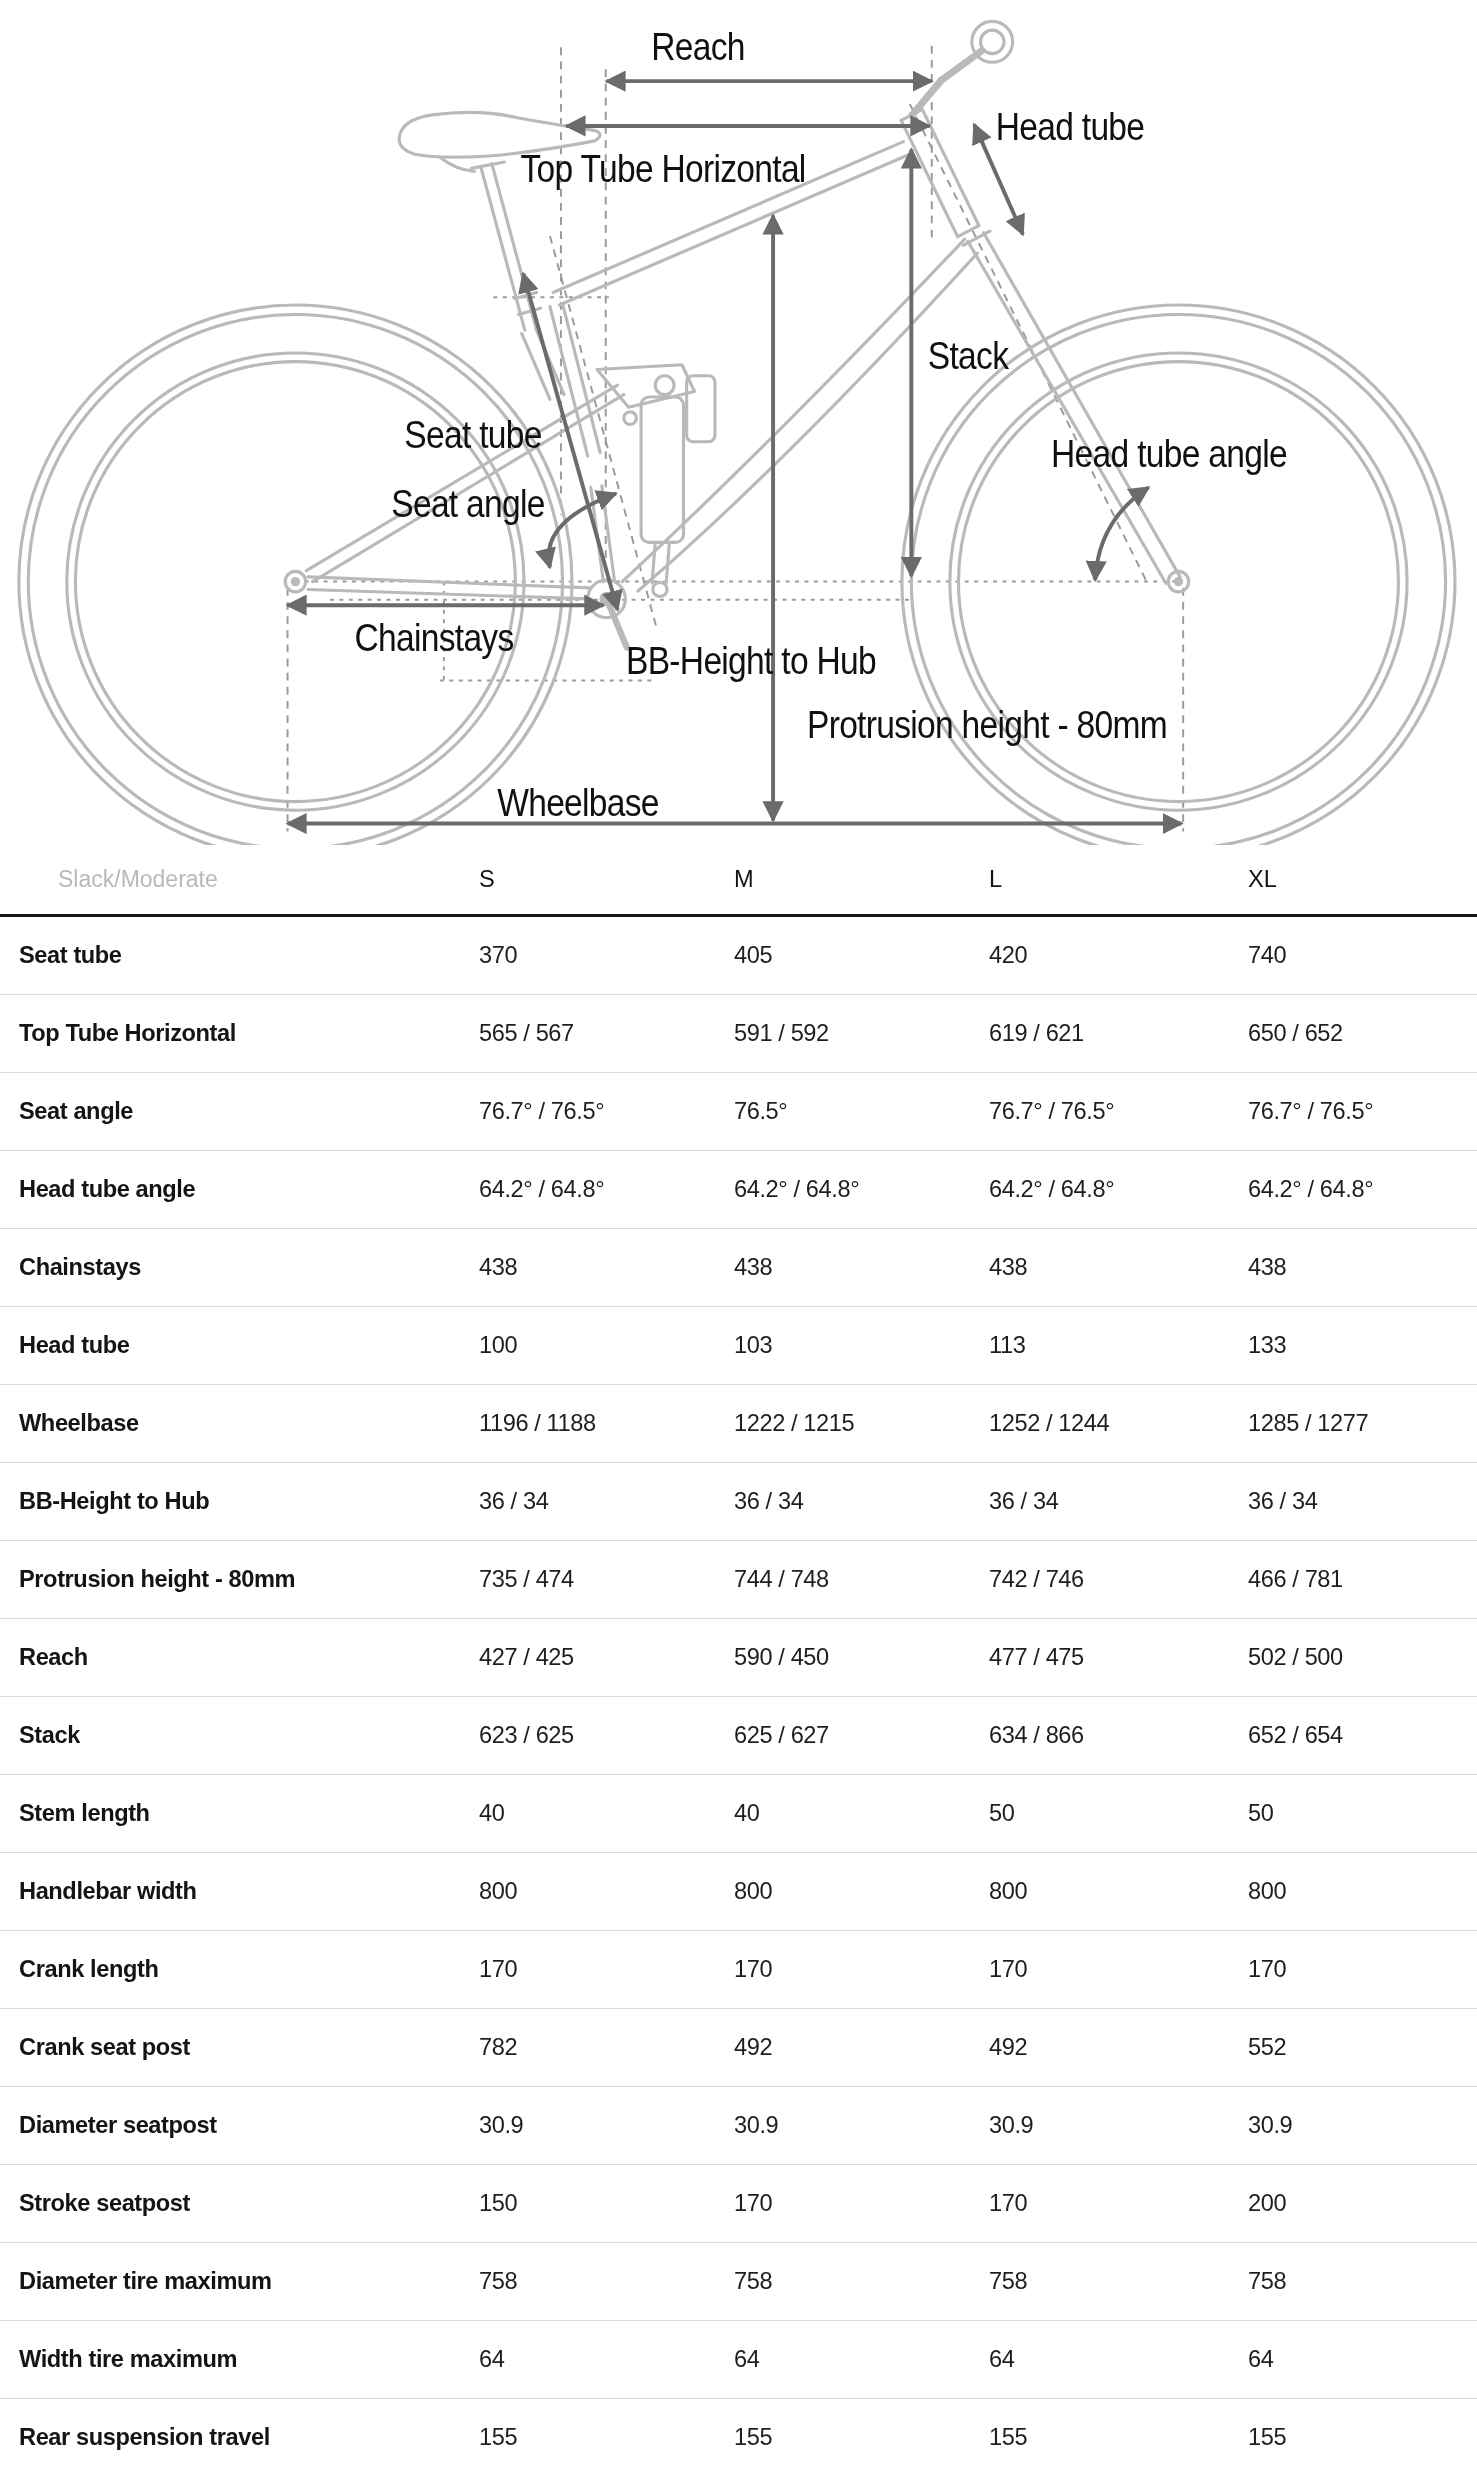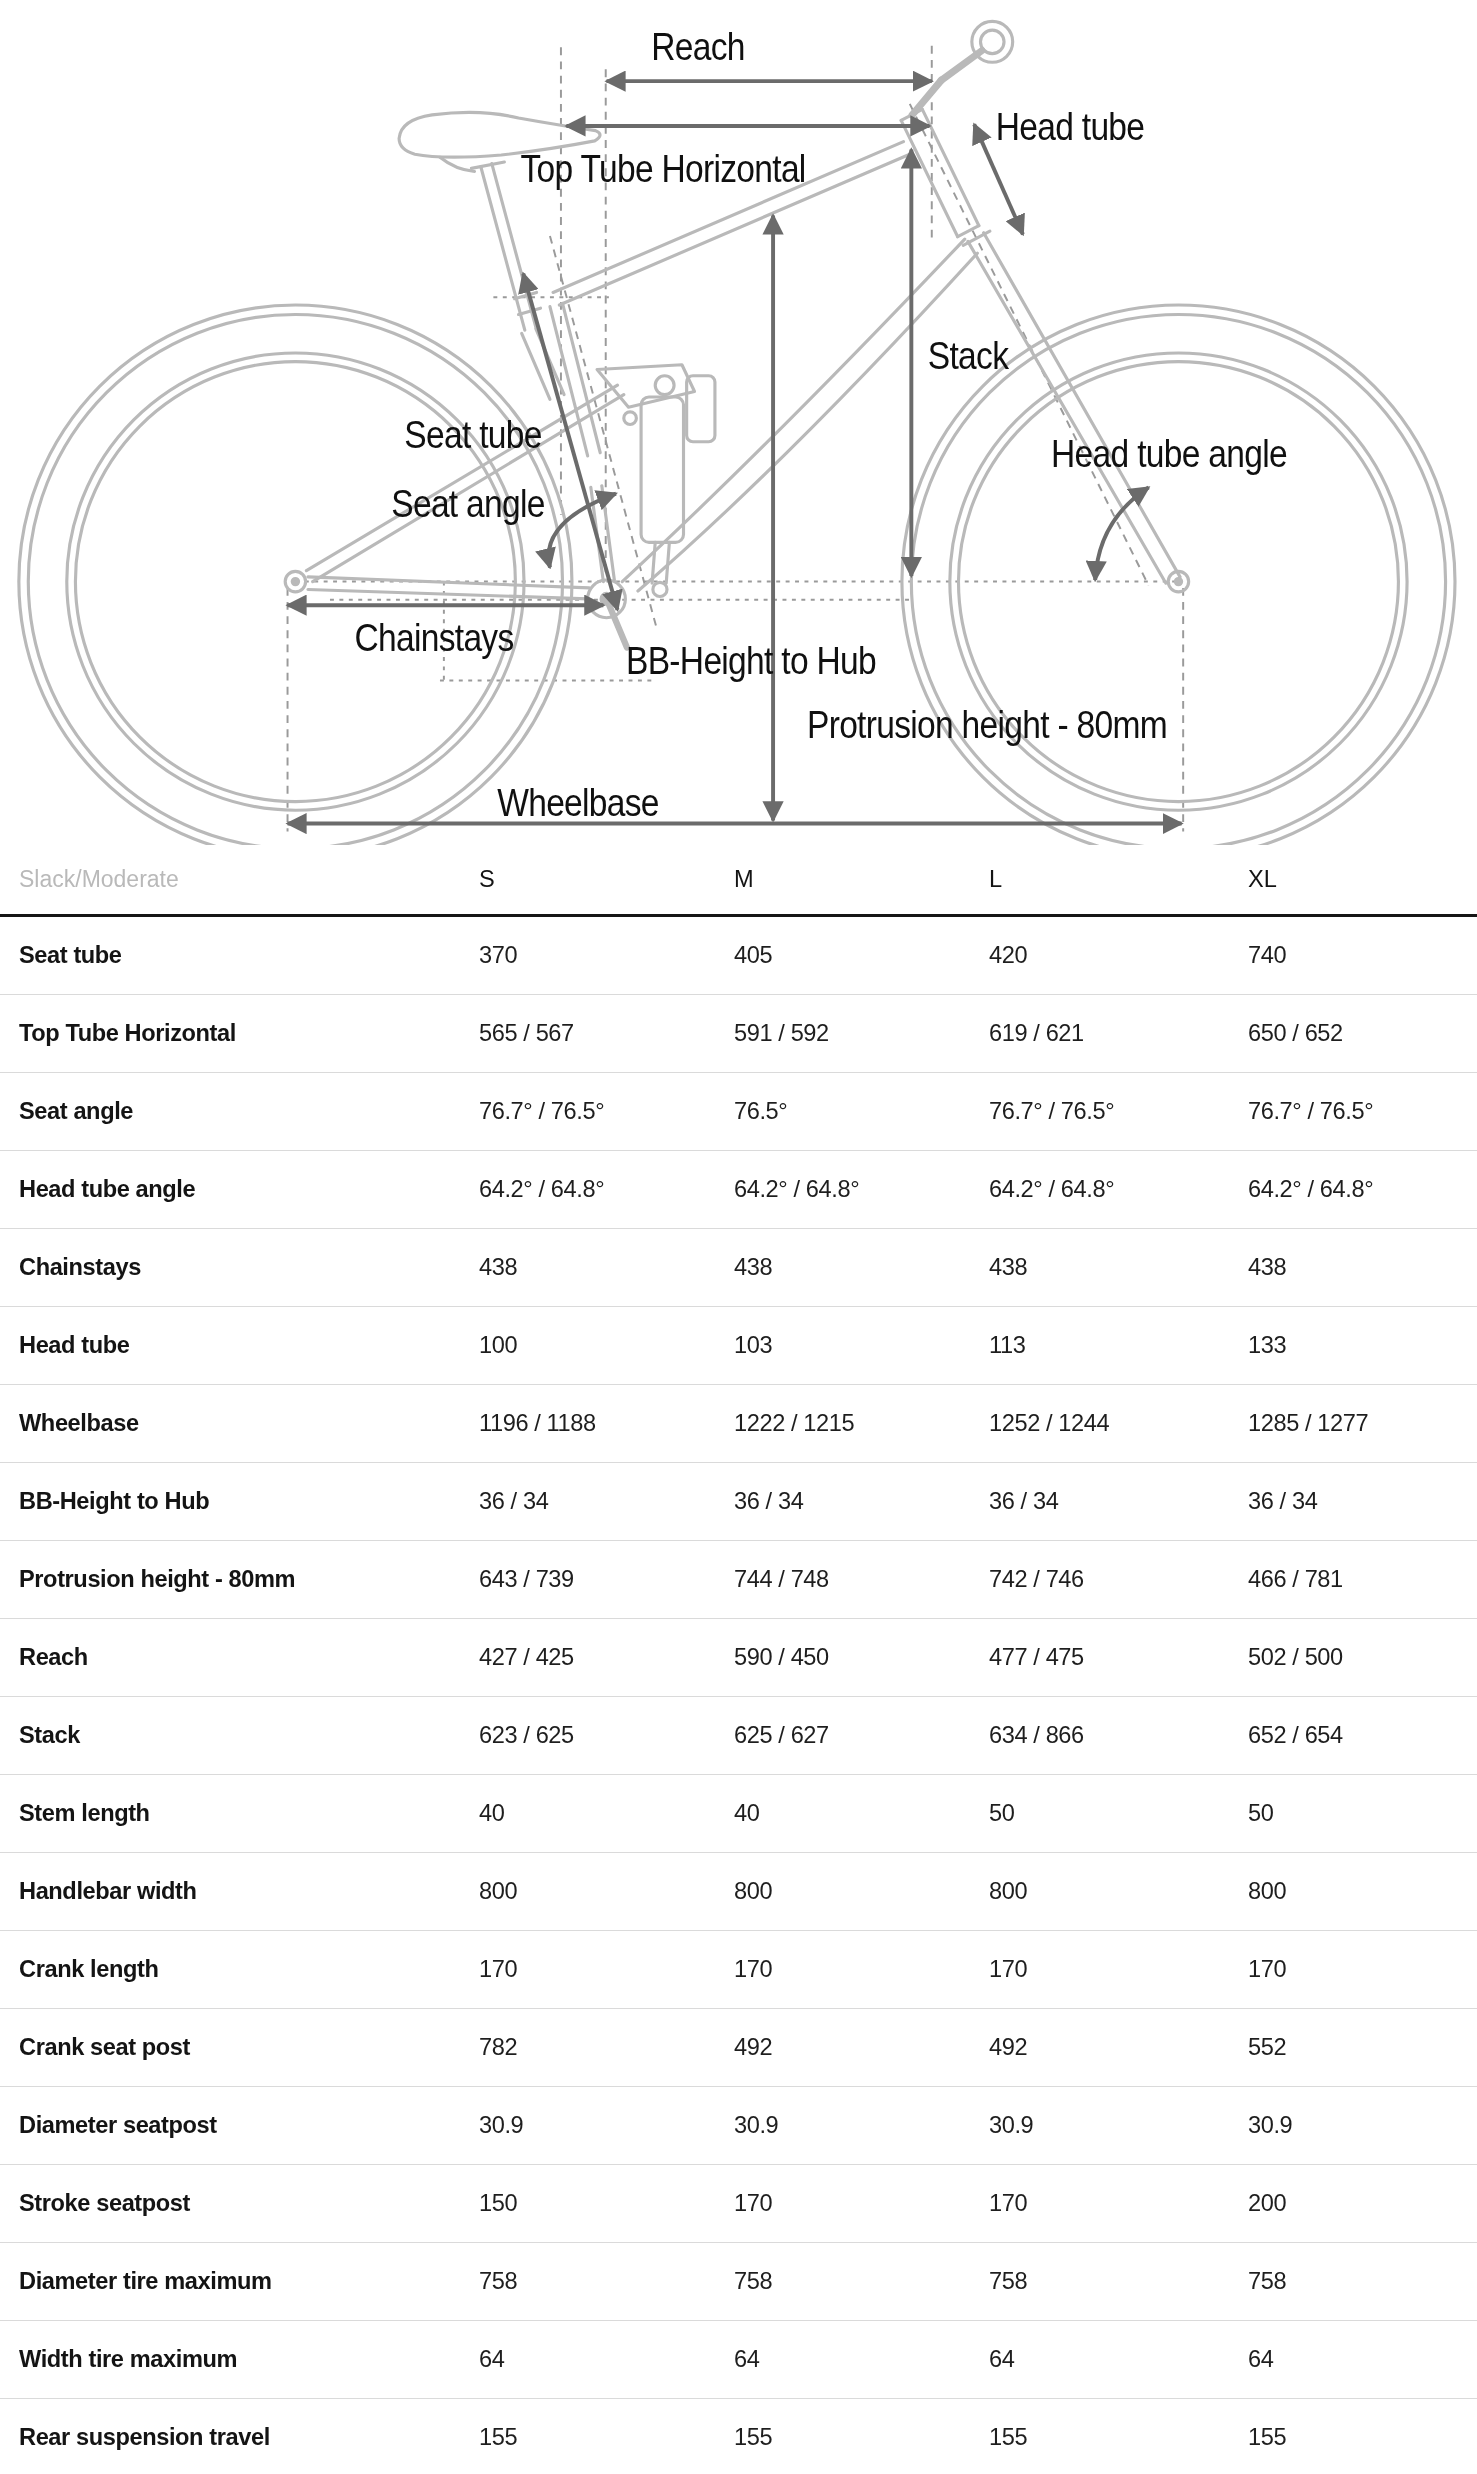--- a/index.html
+++ b/index.html
@@ -27,21 +27,21 @@
   .l-bbheight     { left:751px;  top:660px; }
   .l-protrusion   { left:987px; top:724px; }
   .l-wheelbase    { left:578px;  top:802px;}
 
   
   .geo-table { position:absolute; top:845px; left:0; width:1477px; }
   .t-head {
     display:grid; grid-template-columns:479px 255px 255px 259px 229px;
     height:72px; align-items:center; border-bottom:3.1px solid #161616;
   }
-  .t-head .hl { color:#b9b9b9; font-size:23px; padding-left:19px; }
+  .t-head .hl { color:#b9b9b9; font-size:23px; padding-left:19px;margin-left:39px; }
   .t-head .hc { font-size:23.6px; color:#141414; }
   .t-row {
     display:grid; grid-template-columns:479px 255px 255px 259px 229px;
     height:78px; align-items:center; border-bottom:1.6px solid #dadada;
   }
   .t-row .lbl { font-weight:bold; font-size:23.6px; padding-left:19px; color:#141414; letter-spacing:-0.4px; }
   .t-row .val { font-size:23.6px; color:#1e1e1e; letter-spacing:-0.4px; }
 </style>
 </head>
 <body>
@@ -235,21 +235,21 @@
     <div class="t-row">
       <div class="lbl">BB-Height to Hub</div>
       <div class="val">36 / 34</div>
       <div class="val">36 / 34</div>
       <div class="val">36 / 34</div>
       <div class="val">36 / 34</div>
     </div>
 
     <div class="t-row">
       <div class="lbl">Protrusion height - 80mm</div>
-      <div class="val">643 / 739</div>
+      <div class="val">735 / 474</div>
       <div class="val">744 / 748</div>
       <div class="val">742 / 746</div>
       <div class="val">466 / 781</div>
     </div>
 
     <div class="t-row">
       <div class="lbl">Reach</div>
       <div class="val">427 / 425</div>
       <div class="val">590 / 450</div>
       <div class="val">477 / 475</div>

